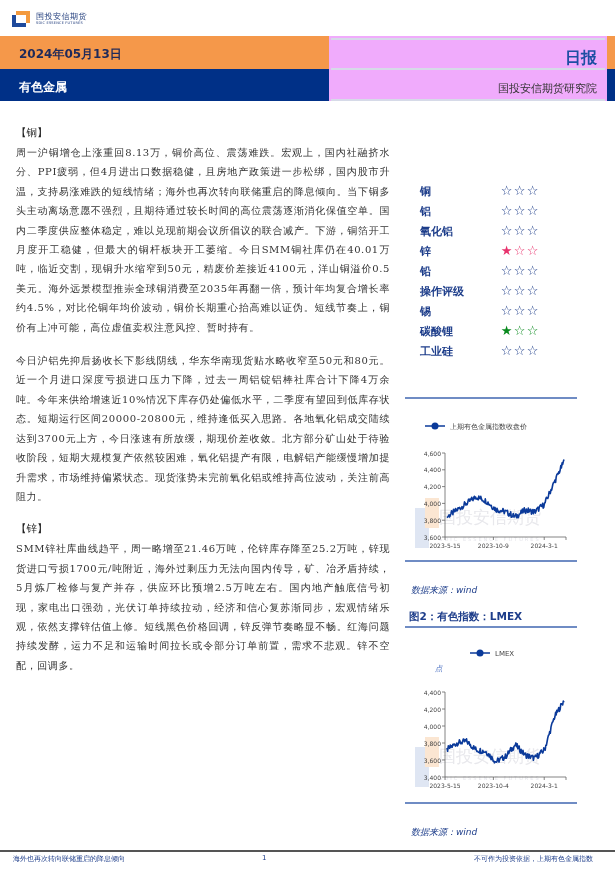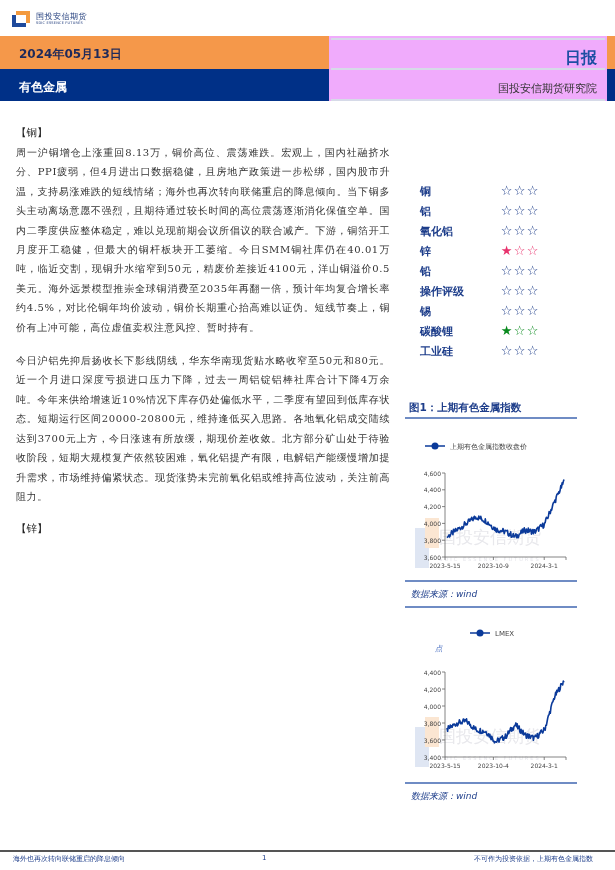--- a/index.html
+++ b/index.html
@@ -38,21 +38,21 @@
   .rating-row { display: flex; align-items: center; height: 20px; }
   .rating-label { width: 80px; font-size: 11px; color: #1d3d8a; font-weight: bold; font-family: "DejaVu Serif", serif; }
   .stars { display: flex; }
   .star { font-size: 13px; width: 13px; line-height: 14px; text-align: center; }
 
   
   .fig { position: absolute; left: 405px; width: 172px; }
   .fig-title { font-size: 10.5px; font-weight: bold; color: #1d3d8a; padding-left: 4px; height: 20px; line-height: 20px; }
   .fig-rule { height: 2px; background: #4b6fb5; opacity: 0.8; }
   .fig-chart { position: relative; }
-  .fig-source { font-size: 9px; color: #1d3d8a; font-style: italic; padding-left: 6px; margin-top: 6px; }
+  .fig-source { font-size: 9px; color: #1d3d8a; font-style: italic; padding-left: 6px; margin-top: 22px; }
   svg text { font-family: "DejaVu Sans", sans-serif; }
 
   
   .footer-rule { position: absolute; left: 0; top: 850px; width: 615px; height: 2px; background: #555; }
   .footer-left { position: absolute; left: 13px; top: 854px; font-size: 7px; color: #1d3d8a; }
   .footer-center { position: absolute; left: 262px; top: 854px; font-size: 7px; color: #1d3d8a; }
   .footer-right { position: absolute; right: 22px; top: 854px; font-size: 7px; color: #1d3d8a; }
 </style>
 </head>
 <body>
@@ -84,20 +84,21 @@
 <div class="left-col">
   <div class="section">
     <div class="sec-title">【铜】</div>
     <div class="sec-body">周一沪铜增仓上涨重回8.13万，铜价高位、震荡难跌。宏观上，国内社融挤水分、PPI疲弱，但4月进出口数据稳健，且房地产政策进一步松绑，国内股市升温，支持易涨难跌的短线情绪；海外也再次转向联储重启的降息倾向。当下铜多头主动离场意愿不强烈，且期待通过较长时间的高位震荡逐渐消化保值空单。国内二季度供应整体稳定，难以兑现前期会议所倡议的联合减产。下游，铜箔开工月度开工稳健，但最大的铜杆板块开工萎缩。今日SMM铜社库仍在40.01万吨，临近交割，现铜升水缩窄到50元，精废价差接近4100元，洋山铜溢价0.5美元。海外远景模型推崇全球铜消费至2035年再翻一倍，预计年均复合增长率约4.5%，对比伦铜年均价波动，铜价长期重心抬高难以证伪。短线节奏上，铜价有上冲可能，高位虚值卖权注意风控、暂时持有。</div>
   </div>
   <div class="section">
     <div class="sec-body">今日沪铝先抑后扬收长下影线阴线，华东华南现货贴水略收窄至50元和80元。近一个月进口深度亏损进口压力下降，过去一周铝锭铝棒社库合计下降4万余吨。今年来供给增速近10%情况下库存仍处偏低水平，二季度有望回到低库存状态。短期运行区间20000-20800元，维持逢低买入思路。各地氧化铝成交陆续达到3700元上方，今日涨速有所放缓，期现价差收敛。北方部分矿山处于待验收阶段，短期大规模复产依然较困难，氧化铝提产有限，电解铝产能缓慢增加提升需求，市场维持偏紧状态。现货涨势未完前氧化铝或维持高位波动，关注前高阻力。</div>
   </div>
   <div class="section">
     <div class="sec-title">【锌】</div>
+    <div class="sec-body">SMM锌社库曲线趋平，周一略增至21.46万吨，伦锌库存降至25.2万吨，锌现货进口亏损1700元/吨附近，海外过剩压力无法向国内传导，矿、冶矛盾持续，5月炼厂检修与复产并存，供应环比预增2.5万吨左右。国内地产触底信号初现，家电出口强劲，光伏订单持续拉动，经济和信心复苏渐同步，宏观情绪乐观，依然支撑锌估值上修。短线黑色价格回调，锌反弹节奏略显不畅。红海问题持续发酵，运力不足和运输时间拉长或令部分订单前置，需求不悲观。锌不空配，回调多。</div>
   </div>
 </div>
 
 <div class="ratings">
   <div id="rating-rows">
       <div class="rating-row">
         <span class="rating-label">铜</span>
         <span class="stars">
           <span class="star" style="color: rgb(29, 61, 138);">☆</span>
           <span class="star" style="color: rgb(29, 61, 138);">☆</span>
@@ -165,21 +166,20 @@
         <span class="stars">
           <span class="star" style="color: rgb(29, 61, 138);">☆</span>
           <span class="star" style="color: rgb(29, 61, 138);">☆</span>
           <span class="star" style="color: rgb(29, 61, 138);">☆</span>
         </span>
       </div>
     </div>
 </div>
 
 <div class="fig" style="top:397px;">
-  <div class="fig-title">图1：上期有色金属指数</div>
   <div class="fig-rule"></div>
   <div class="fig-chart">
     <svg width="172" height="157" viewBox="0 0 172 157" id="chart1">
         <rect x="10" y="109" width="14" height="40" fill="#dfe6f3"></rect>
         <rect x="20" y="99" width="14" height="30" fill="#fbe6d2"></rect>
         <text x="85" y="124" font-size="17" fill="#e8e8ec" text-anchor="middle">国投安信期货</text>
         <text x="85" y="142" font-size="5" fill="#e4e4ea" text-anchor="middle" letter-spacing="2">SDIC ESSENCE FUTURES</text>
         <line x1="20" y1="27" x2="40" y2="27" stroke="#0b3a9a" stroke-width="1.5"></line>
         <circle cx="30" cy="27" r="3.5" fill="#0b3a9a"></circle>
         <text x="45" y="30" font-size="7" fill="#444">上期有色金属指数收盘价</text>
@@ -205,20 +205,21 @@
         <text x="88.4" y="149" font-size="6" fill="#444" text-anchor="middle">2023-10-9</text>
         <text x="139.22" y="149" font-size="6" fill="#444" text-anchor="middle">2024-3-1</text>
         <polyline points="42.0,117.5 42.6,118.1 43.3,117.2 44.0,115.8 44.6,118.0 45.3,116.6 45.9,114.9 46.5,111.9 47.2,112.4 47.9,115.7 48.5,110.4 49.1,111.1 49.8,112.8 50.5,109.5 51.1,112.0 51.8,110.3 52.4,111.7 53.0,108.7 53.7,109.4 54.4,108.4 55.0,109.4 55.6,110.6 56.3,109.0 57.0,107.6 57.6,110.0 58.3,108.6 58.9,106.7 59.5,102.9 60.2,104.0 60.9,106.1 61.5,104.9 62.1,105.7 62.8,103.1 63.5,100.2 64.1,100.1 64.8,102.3 65.4,100.1 66.0,100.7 66.7,98.3 67.3,100.6 68.0,101.6 68.7,98.3 69.3,97.3 70.0,99.9 70.6,98.0 71.3,99.8 71.9,100.2 72.5,99.4 73.2,100.8 73.8,97.0 74.5,98.8 75.2,99.9 75.8,97.4 76.5,100.1 77.1,101.8 77.8,101.6 78.4,102.7 79.0,103.0 79.7,103.8 80.3,99.8 81.0,104.7 81.7,104.9 82.3,105.5 83.0,103.0 83.6,105.6 84.3,105.3 84.9,106.3 85.5,106.6 86.2,106.3 86.8,108.8 87.5,110.3 88.2,109.9 88.8,108.0 89.5,111.2 90.1,108.6 90.8,112.1 91.4,113.1 92.0,109.2 92.7,111.2 93.3,113.4 94.0,112.4 94.7,113.7 95.3,112.2 96.0,111.7 96.6,112.6 97.3,112.3 97.9,109.6 98.5,110.4 99.2,114.6 99.8,112.5 100.5,111.4 101.2,111.5 101.8,112.0 102.5,111.3 103.1,116.2 103.8,117.1 104.4,114.9 105.0,116.5 105.7,112.9 106.3,118.3 107.0,118.1 107.7,116.5 108.3,114.5 109.0,118.1 109.6,117.1 110.3,116.6 110.9,114.8 111.5,118.7 112.2,115.7 112.8,118.7 113.5,118.4 114.2,115.2 114.8,115.0 115.5,114.4 116.1,111.4 116.8,113.9 117.4,110.0 118.0,113.8 118.7,110.5 119.3,108.8 120.0,113.4 120.7,114.2 121.3,110.0 122.0,112.6 122.6,113.3 123.3,109.1 123.9,113.1 124.5,112.3 125.2,110.2 125.8,110.5 126.5,115.1 127.2,111.9 127.8,110.6 128.4,114.7 129.1,110.9 129.8,110.9 130.4,114.1 131.1,112.1 131.7,109.7 132.3,109.2 133.0,108.1 133.7,112.2 134.3,108.0 134.9,106.8 135.6,105.7 136.3,107.2 136.9,107.4 137.6,104.4 138.2,109.1 138.8,108.2 139.5,104.0 140.2,103.7 140.8,100.0 141.4,98.2 142.1,99.3 142.8,99.4 143.4,97.5 144.1,92.6 144.7,93.3 145.3,94.6 146.0,90.6 146.7,91.1 147.3,88.0 147.9,85.0 148.6,83.4 149.3,83.4 149.9,81.0 150.6,83.4 151.2,77.9 151.8,75.7 152.5,74.6 153.2,75.0 153.8,72.8 154.4,74.1 155.1,71.5 155.8,66.6 156.4,68.9 157.1,63.8 157.7,65.4 158.3,62.6 159.0,60.5" fill="none" stroke="#0b3a9a" stroke-width="1.6" stroke-linejoin="round"></polyline>
       </svg>
   </div>
   <div class="fig-rule"></div>
   <div class="fig-source">数据来源：wind</div>
 </div>
 
 <div class="fig" style="top:606px;">
+  <div class="fig-title">图2：有色指数：LMEX</div>
   <div class="fig-rule"></div>
   <div class="fig-chart">
     <svg width="172" height="170" viewBox="0 0 172 170" id="chart2">
         <rect x="10" y="119" width="14" height="40" fill="#dfe6f3"></rect>
         <rect x="20" y="109" width="14" height="30" fill="#fbe6d2"></rect>
         <text x="85" y="134" font-size="17" fill="#e8e8ec" text-anchor="middle">国投安信期货</text>
         <text x="85" y="152" font-size="5" fill="#e4e4ea" text-anchor="middle" letter-spacing="2">SDIC ESSENCE FUTURES</text>
         <line x1="65" y1="25" x2="85" y2="25" stroke="#0b3a9a" stroke-width="1.5"></line>
         <circle cx="75" cy="25" r="3.5" fill="#0b3a9a"></circle>
         <text x="90" y="28" font-size="7" fill="#444">LMEX</text>

